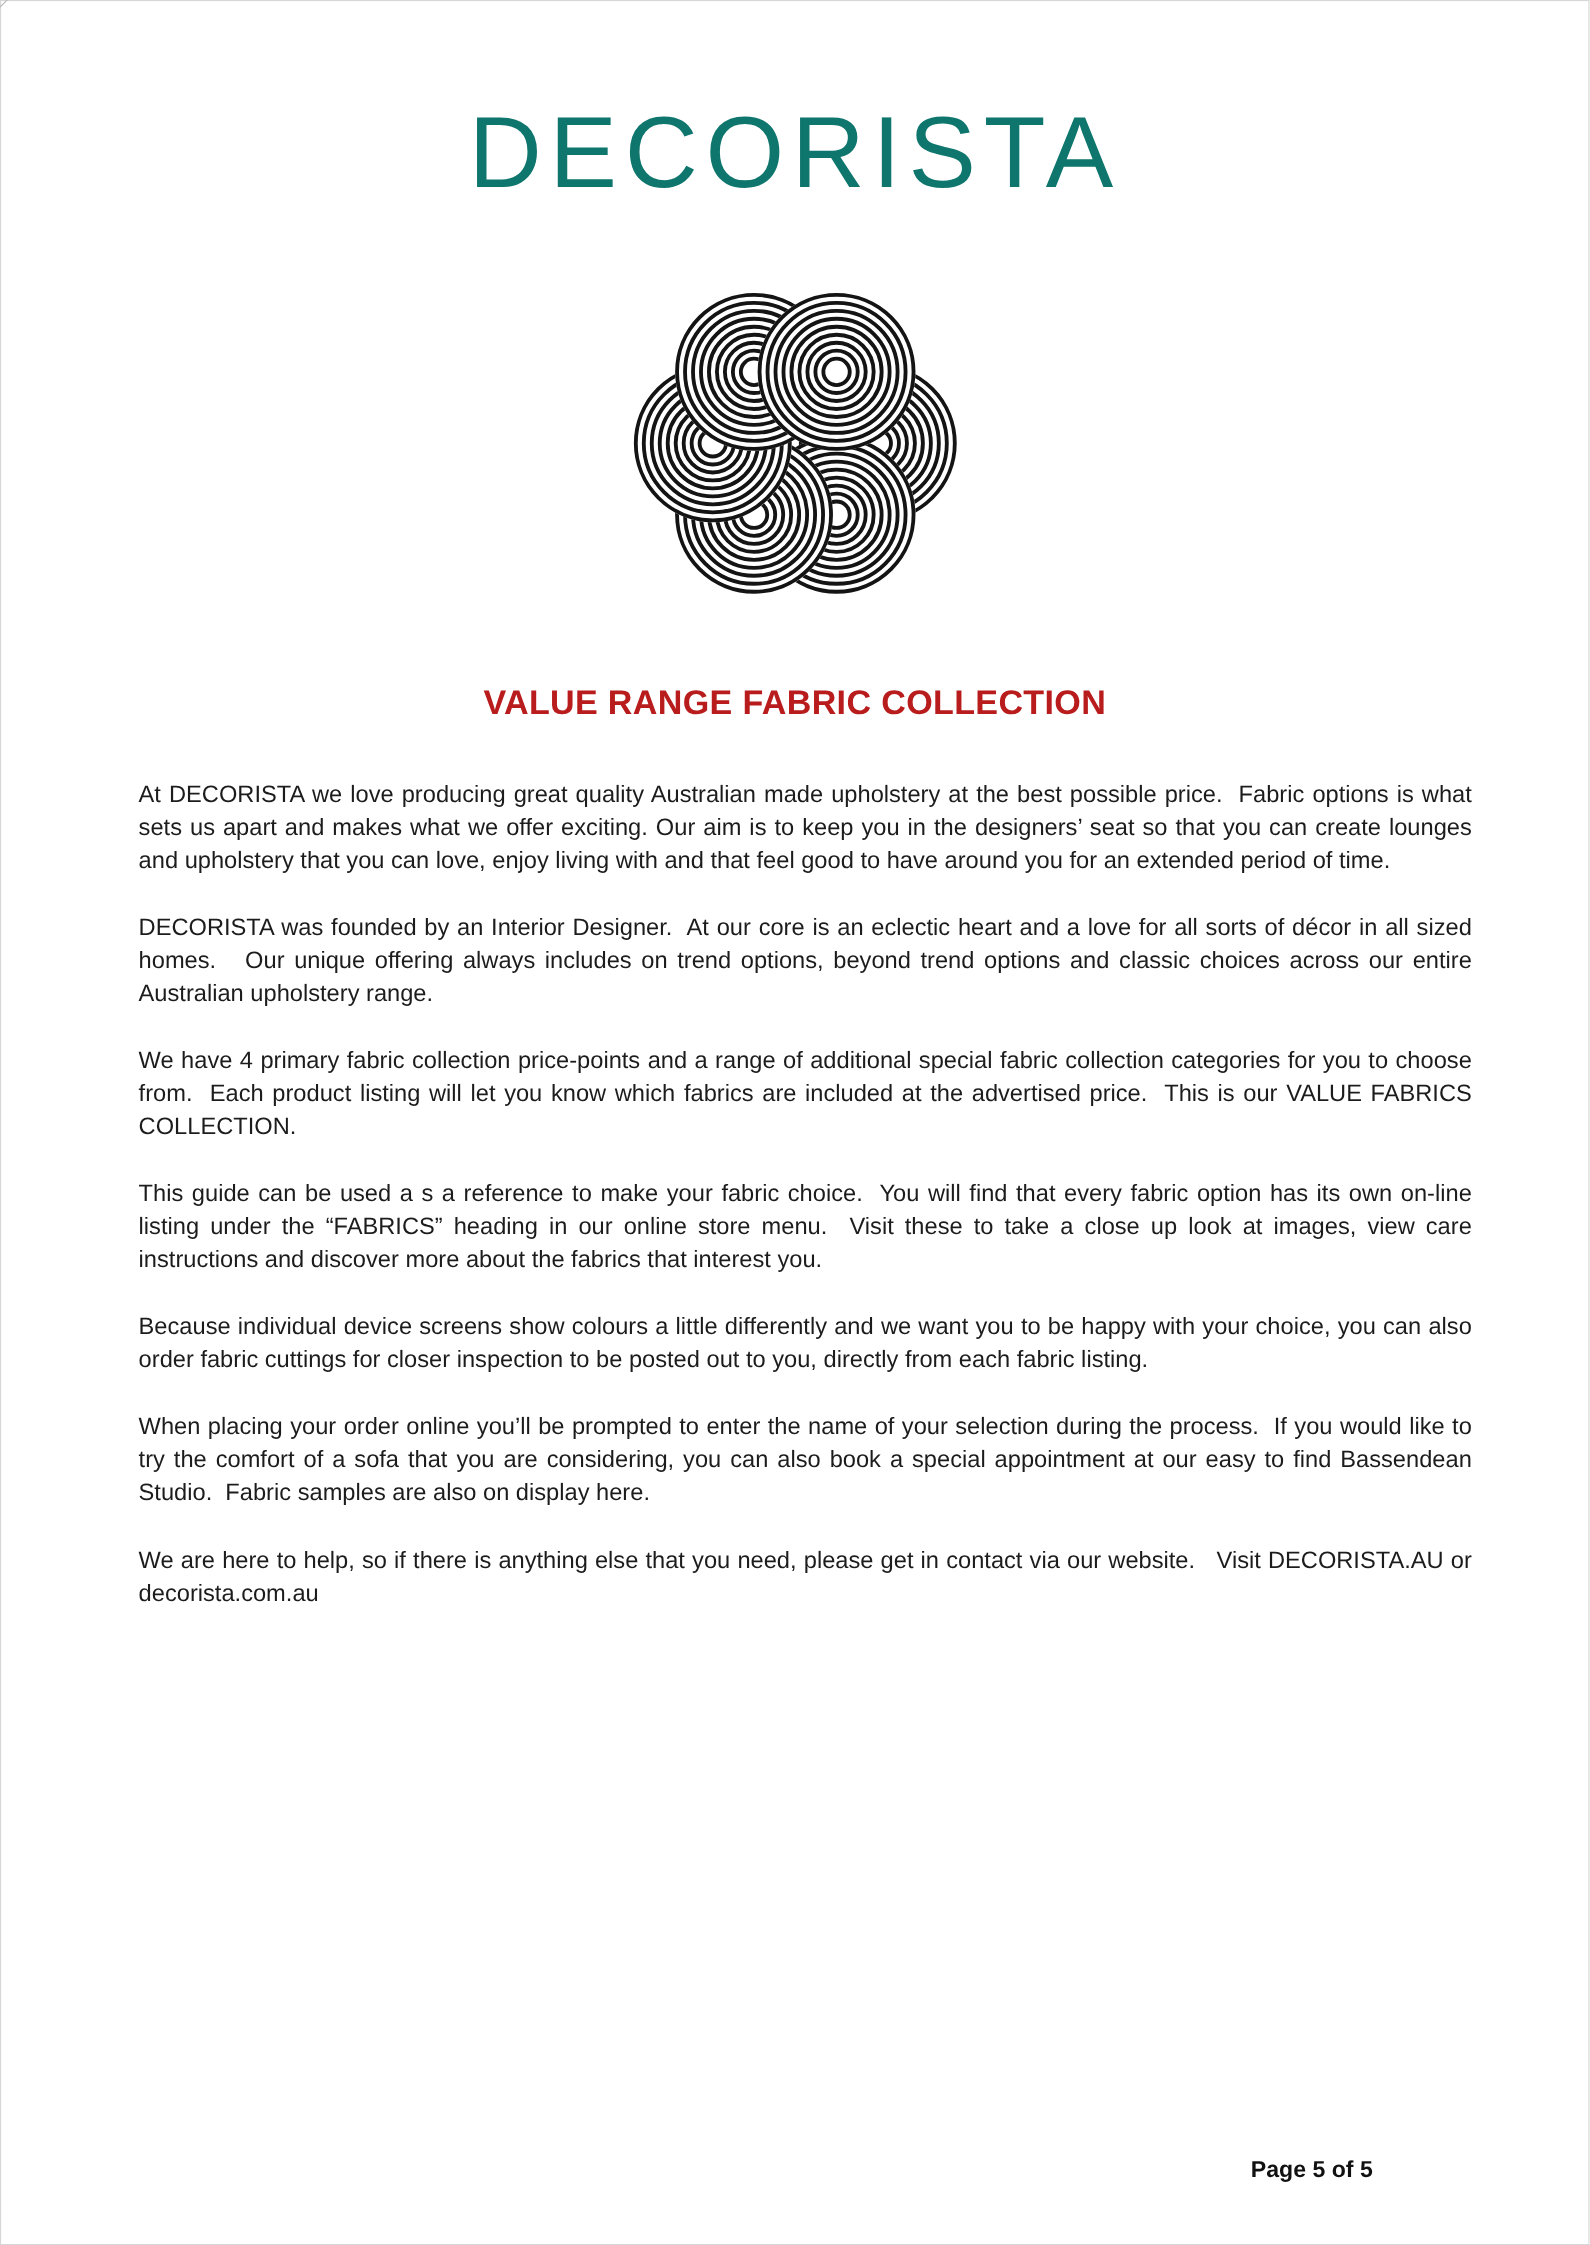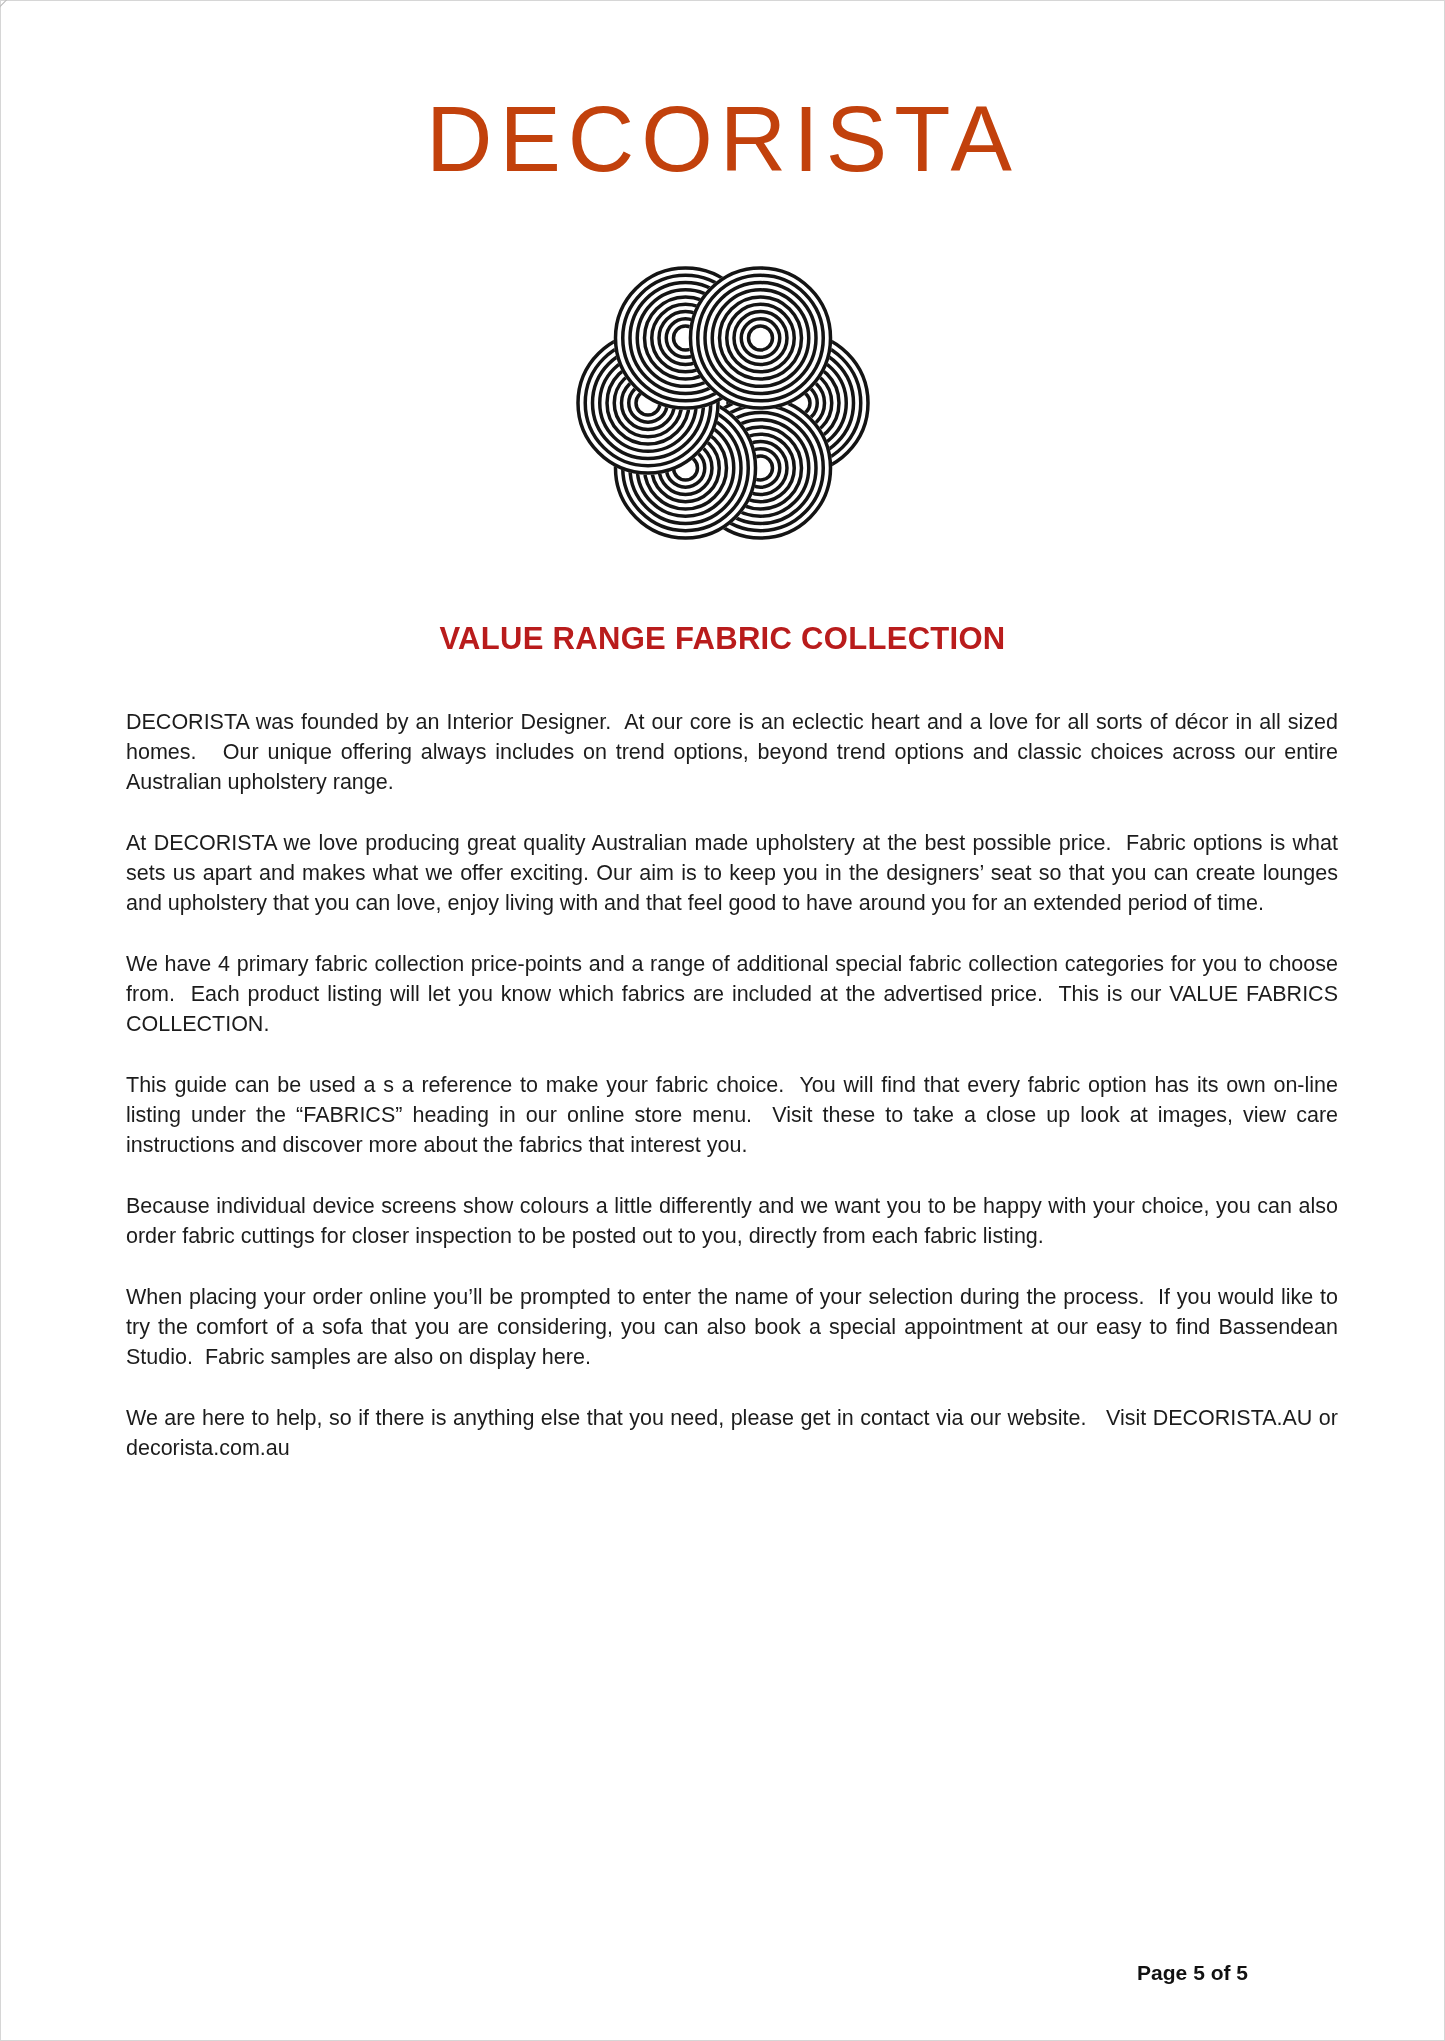--- a/index.html
+++ b/index.html
@@ -32,21 +32,21 @@
   }
   .brand {
     position: absolute;
     top: 88px;
     left: 0;
     width: 100%;
     text-align: center;
     font-size: 92px;
     font-weight: 300;
     letter-spacing: 7px;
-    color: #c2410c;
+    color: #0f766e;
     line-height: 1.1;
   }
   .logo-wrap {
     position: absolute;
     top: 252px;
     left: 0;
     width: 100%;
     display: flex;
     justify-content: center;
   }
@@ -166,22 +166,22 @@
           <circle cx="37.50" cy="-64.95" r="55.50" fill="none" stroke="#141414" stroke-width="3.5"></circle>
           <circle cx="37.50" cy="-64.95" r="62.75" fill="none" stroke="#141414" stroke-width="3.5"></circle>
           <circle cx="37.50" cy="-64.95" r="70.00" fill="none" stroke="#141414" stroke-width="3.5"></circle>
         </g>
       </svg>
   </div>
 
   <div class="doc-title">VALUE RANGE FABRIC COLLECTION</div>
 
   <div class="content">
+    <p>At DECORISTA we love producing great quality Australian made upholstery at the best possible price.  Fabric options is what sets us apart and makes what we offer exciting. Our aim is to keep you in the designers’ seat so that you can create lounges and upholstery that you can love, enjoy living with and that feel good to have around you for an extended period of time.</p>
     <p>DECORISTA was founded by an Interior Designer.  At our core is an eclectic heart and a love for all sorts of décor in all sized homes.   Our unique offering always includes on trend options, beyond trend options and classic choices across our entire Australian upholstery range.</p>
-    <p>At DECORISTA we love producing great quality Australian made upholstery at the best possible price.  Fabric options is what sets us apart and makes what we offer exciting. Our aim is to keep you in the designers’ seat so that you can create lounges and upholstery that you can love, enjoy living with and that feel good to have around you for an extended period of time.</p>
     <p>We have 4 primary fabric collection price-points and a range of additional special fabric collection categories for you to choose from.  Each product listing will let you know which fabrics are included at the advertised price.  This is our VALUE FABRICS COLLECTION.</p>
     <p>This guide can be used a s a reference to make your fabric choice.  You will find that every fabric option has its own on-line listing under the “FABRICS” heading in our online store menu.  Visit these to take a close up look at images, view care instructions and discover more about the fabrics that interest you.</p>
     <p>Because individual device screens show colours a little differently and we want you to be happy with your choice, you can also order fabric cuttings for closer inspection to be posted out to you, directly from each fabric listing.</p>
     <p>When placing your order online you’ll be prompted to enter the name of your selection during the process.  If you would like to try the comfort of a sofa that you are considering, you can also book a special appointment at our easy to find Bassendean Studio.  Fabric samples are also on display here.</p>
     <p>We are here to help, so if there is anything else that you need, please get in contact via our website.   Visit DECORISTA.AU or decorista.com.au</p>
   </div>
 
   <div class="footer">Page 5 of 5</div>
 </div>
 

